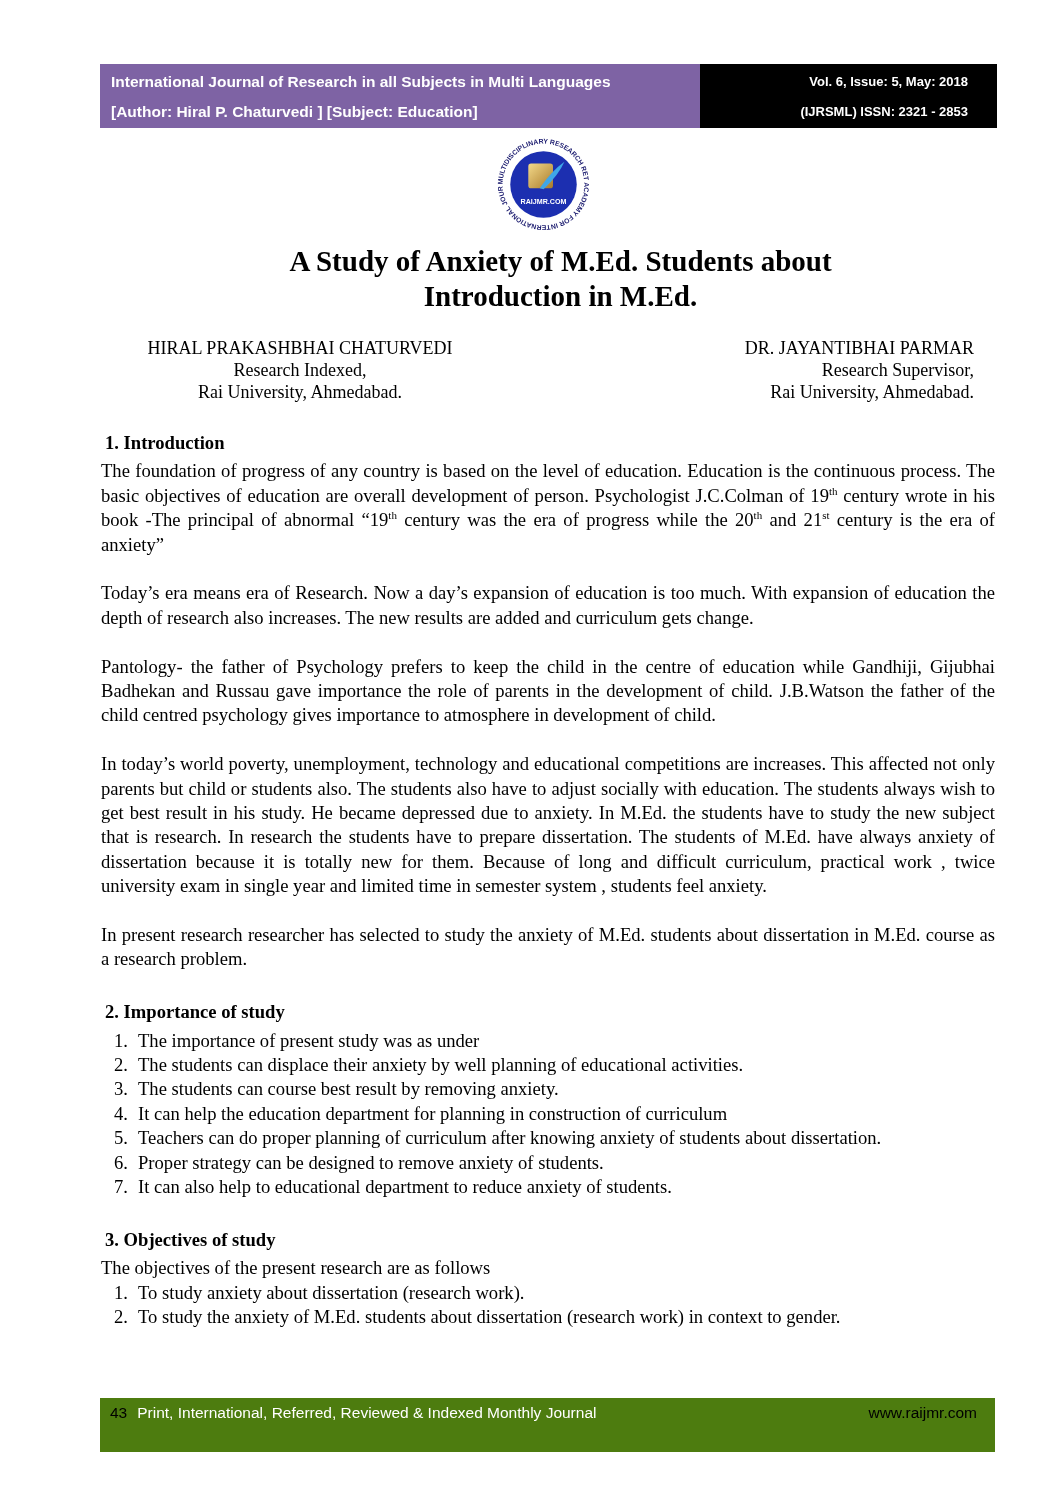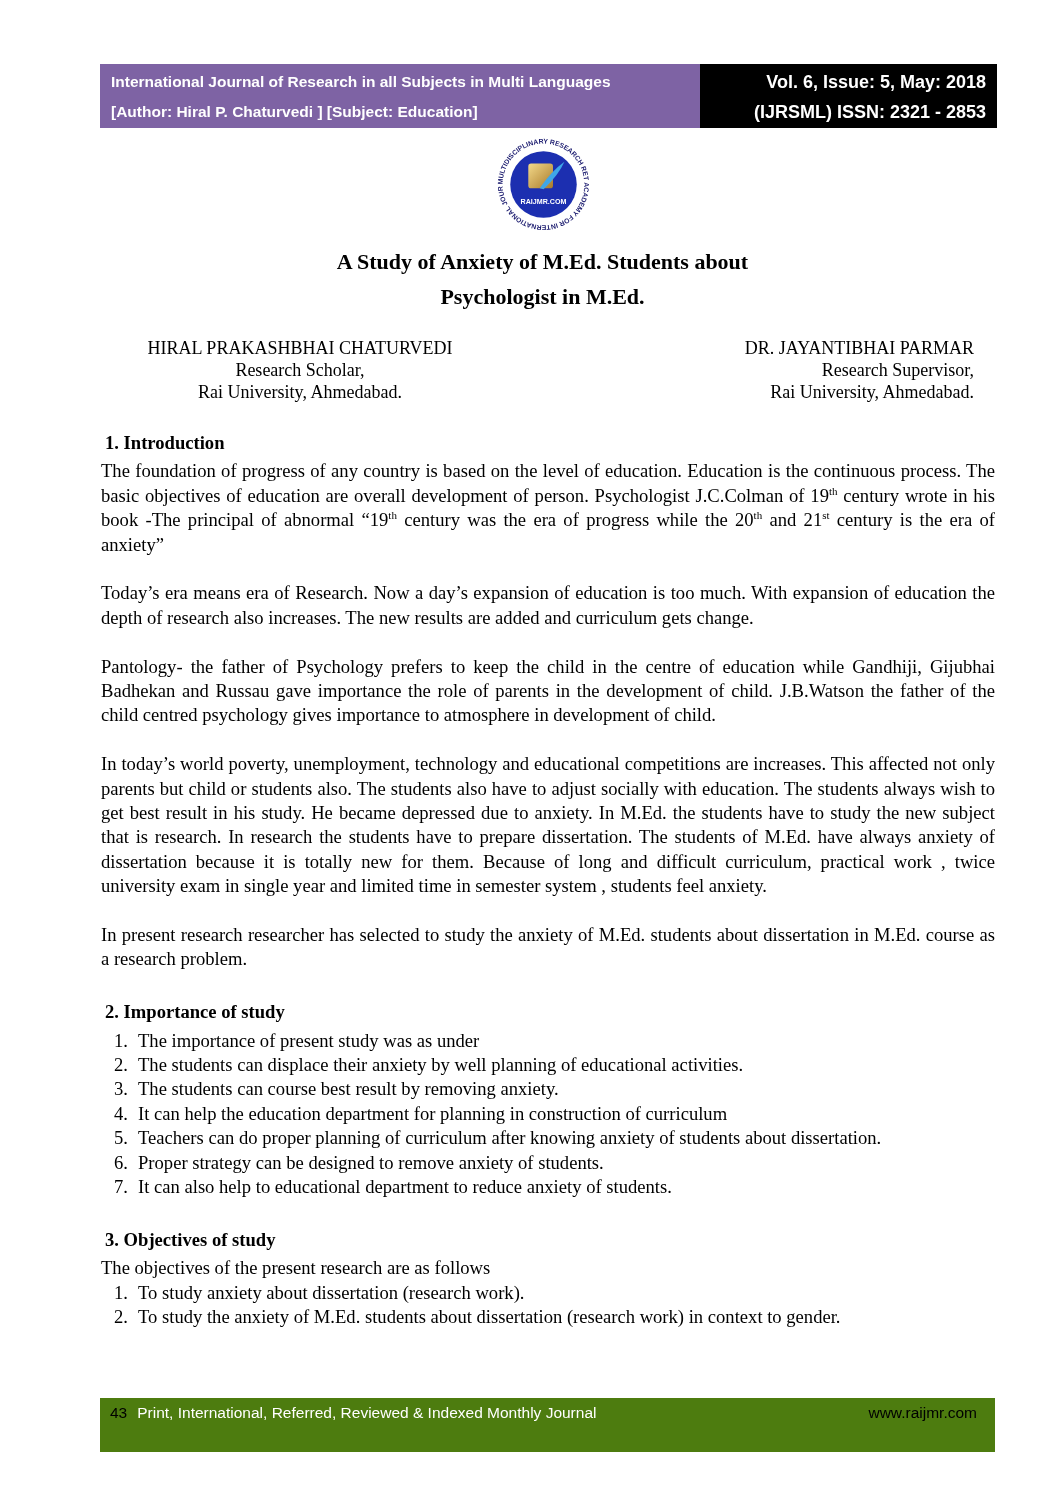--- a/index.html
+++ b/index.html
@@ -3,28 +3,28 @@
 <meta charset="utf-8">
 <style>
   html, body { margin:0; padding:0; background:#ffffff; }
   body { width:1058px; height:1497px; position:relative; overflow:hidden;
          font-family:"Liberation Serif", serif; color:#000; }
   .hdr { position:absolute; left:100px; top:64px; width:897px; height:64px; display:flex; }
   .hdr-left { background:#7e63a4; width:600px; height:64px; color:#fff;
               font-family:Liberation Sans, sans-serif; font-weight:bold; font-size:15.5px;
               padding-left:11px; box-sizing:border-box; }
   .hdr-right { background:#000; flex:1; color:#fff; font-family:"Liberation Sans", sans-serif;
-               font-weight:bold; font-size:18px; text-align:right; padding-right:11px; box-sizing:border-box; }
+               font-weight:bold; font-size:13px; text-align:right; padding-right:29px; box-sizing:border-box; }
   .hdr-line { height:30px; line-height:30px; white-space:nowrap; }
   .hdr-line:first-child { margin-top:3px; }
 
   .logo { position:absolute; left:496px; top:137px; width:95px; height:95px; }
 
-  .title { position:absolute; left:94px; top:244px; width:897px; text-align:center;
-           font-weight:bold; font-size:22px; line-height:35px; }
+  .title { position:absolute; left:112px; top:244px; width:897px; text-align:center;
+           font-weight:bold; font-size:29px; line-height:35px; }
 
   .author { position:absolute; top:337px; text-align:center; font-size:18px; line-height:22px; }
   .author.a1 { left:110px; width:380px; }
   .author.a2 { left:600px; width:374px;text-align:right; }
 
   .body { position:absolute; left:101px; top:427px; width:894px; font-size:18.6px; line-height:24.4px; }
   .body p { margin:0; text-align:justify; }
   .body .gap { height:24.4px; }
   .body h2 { margin:4px; font-size:18.6px; font-weight:bold; line-height:24.4px; }
   .body ol { margin:0; padding:0; list-style:none; }
@@ -66,26 +66,26 @@
     <textPath href="#ringpath" startOffset="0">MULTIDISCIPLINARY RESEARCH  RET ACADEMY FOR INTERNATIONAL JOURNALS OF</textPath>
   </text>
   <circle cx="50" cy="50" r="35" fill="#1c2fb0"></circle>
   <rect x="34" y="28" width="26" height="26" rx="3" fill="url(#gold)"></rect>
   <path d="M46 54 Q58 36 72 26 Q66 40 50 55 Z" fill="#3fa6e8"></path>
   <text x="50" y="70" text-anchor="middle" font-family="Liberation Sans, sans-serif" font-size="7.5" font-weight="bold" fill="#ffffff">RAIJMR.COM</text>
 </svg>
 
 <div class="title">
   <div>A Study of Anxiety of M.Ed. Students about</div>
-  <div>Psychologist in M.Ed.</div>
+  <div>Introduction in M.Ed.</div>
 </div>
 
 <div class="author a1">
   <div>HIRAL PRAKASHBHAI CHATURVEDI</div>
-  <div>Research Scholar,</div>
+  <div>Research Indexed,</div>
   <div>Rai University, Ahmedabad.</div>
 </div>
 <div class="author a2">
   <div>DR. JAYANTIBHAI PARMAR</div>
   <div>Research Supervisor,</div>
   <div>Rai University, Ahmedabad.</div>
 </div>
 
 <div class="body">
   <h2>1. Introduction</h2>

